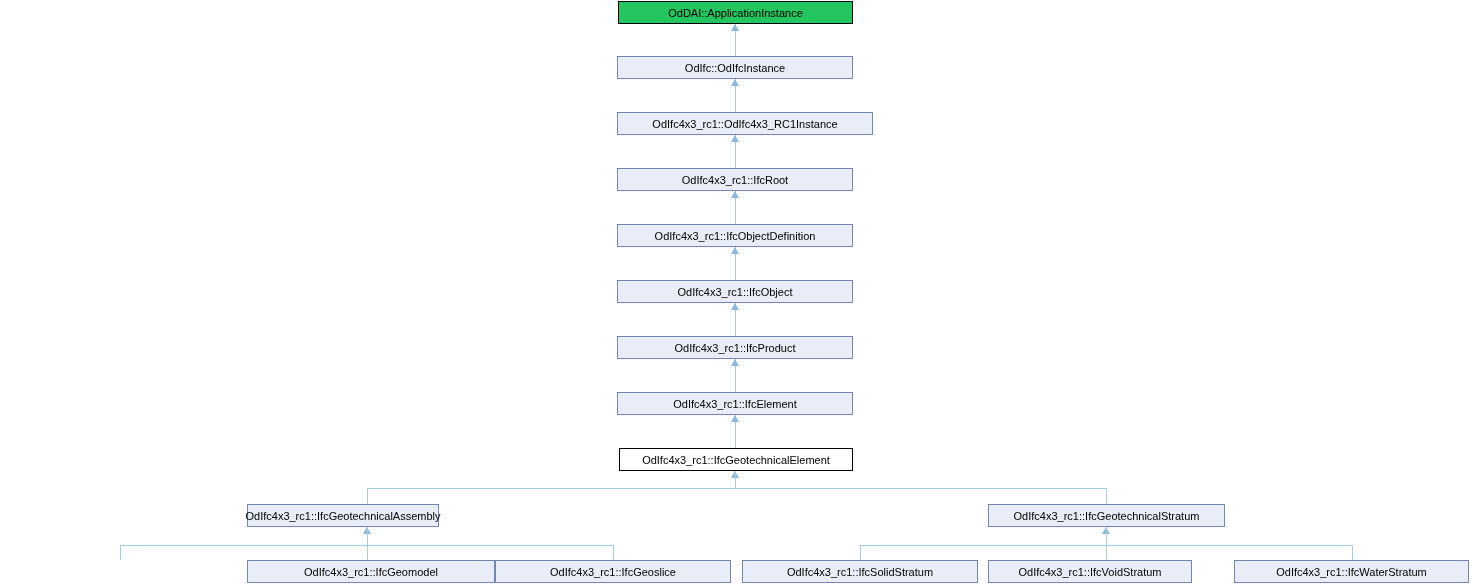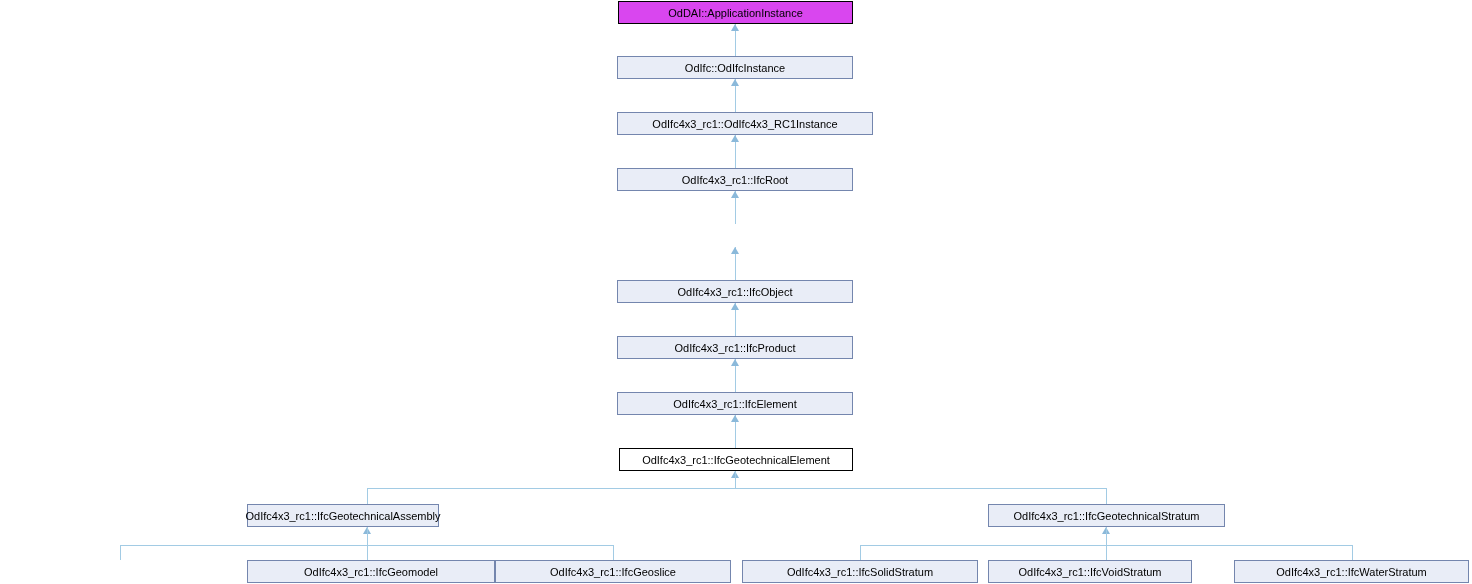--- a/index.html
+++ b/index.html
@@ -19,21 +19,21 @@
     box-sizing: border-box;
     background: #e9edf7;
     border: 1px solid #7486ae;
     display: flex;
     align-items: center;
     justify-content: center;
     white-space: nowrap;
     cursor: pointer;
   }
   .node.external {
-    background: #d946ef;
+    background: #22c55e;
     border-color: #000000;
     cursor: default;
   }
   .node.current {
     background: #ffffff;
     border-color: #000000;
     cursor: default;
   }
   .edge-v {
     position: absolute;
@@ -98,20 +98,21 @@
   <div class="arrow-up" style="left:1102px;top:527px"></div>
   <div class="edge-v" style="left:1106px;top:527px;height:33px"></div>
   <div class="edge-h" style="left:860px;top:545px;width:493px"></div>
   <div class="edge-v" style="left:860px;top:545px;height:15px"></div>
   <div class="edge-v" style="left:1352px;top:545px;height:15px"></div>
 
   <div class="node external" style="left:618px;top:1px;width:235px">OdDAI::ApplicationInstance</div>
   <div class="node" style="left:617px;top:56px;width:236px">OdIfc::OdIfcInstance</div>
   <div class="node" style="left:617px;top:112px;width:256px">OdIfc4x3_rc1::OdIfc4x3_RC1Instance</div>
   <div class="node" style="left:617px;top:168px;width:236px">OdIfc4x3_rc1::IfcRoot</div>
+  <div class="node" style="left:617px;top:224px;width:236px">OdIfc4x3_rc1::IfcObjectDefinition</div>
   <div class="node" style="left:617px;top:280px;width:236px">OdIfc4x3_rc1::IfcObject</div>
   <div class="node" style="left:617px;top:336px;width:236px">OdIfc4x3_rc1::IfcProduct</div>
   <div class="node" style="left:617px;top:392px;width:236px">OdIfc4x3_rc1::IfcElement</div>
   <div class="node current" style="left:619px;top:448px;width:234px">OdIfc4x3_rc1::IfcGeotechnicalElement</div>
   <div class="node" style="left:247px;top:504px;width:192px">OdIfc4x3_rc1::IfcGeotechnicalAssembly</div>
   <div class="node" style="left:988px;top:504px;width:237px">OdIfc4x3_rc1::IfcGeotechnicalStratum</div>
   <div class="node" style="left:247px;top:560px;width:248px">OdIfc4x3_rc1::IfcGeomodel</div>
   <div class="node" style="left:495px;top:560px;width:236px">OdIfc4x3_rc1::IfcGeoslice</div>
   <div class="node" style="left:742px;top:560px;width:236px">OdIfc4x3_rc1::IfcSolidStratum</div>
   <div class="node" style="left:988px;top:560px;width:204px">OdIfc4x3_rc1::IfcVoidStratum</div>

